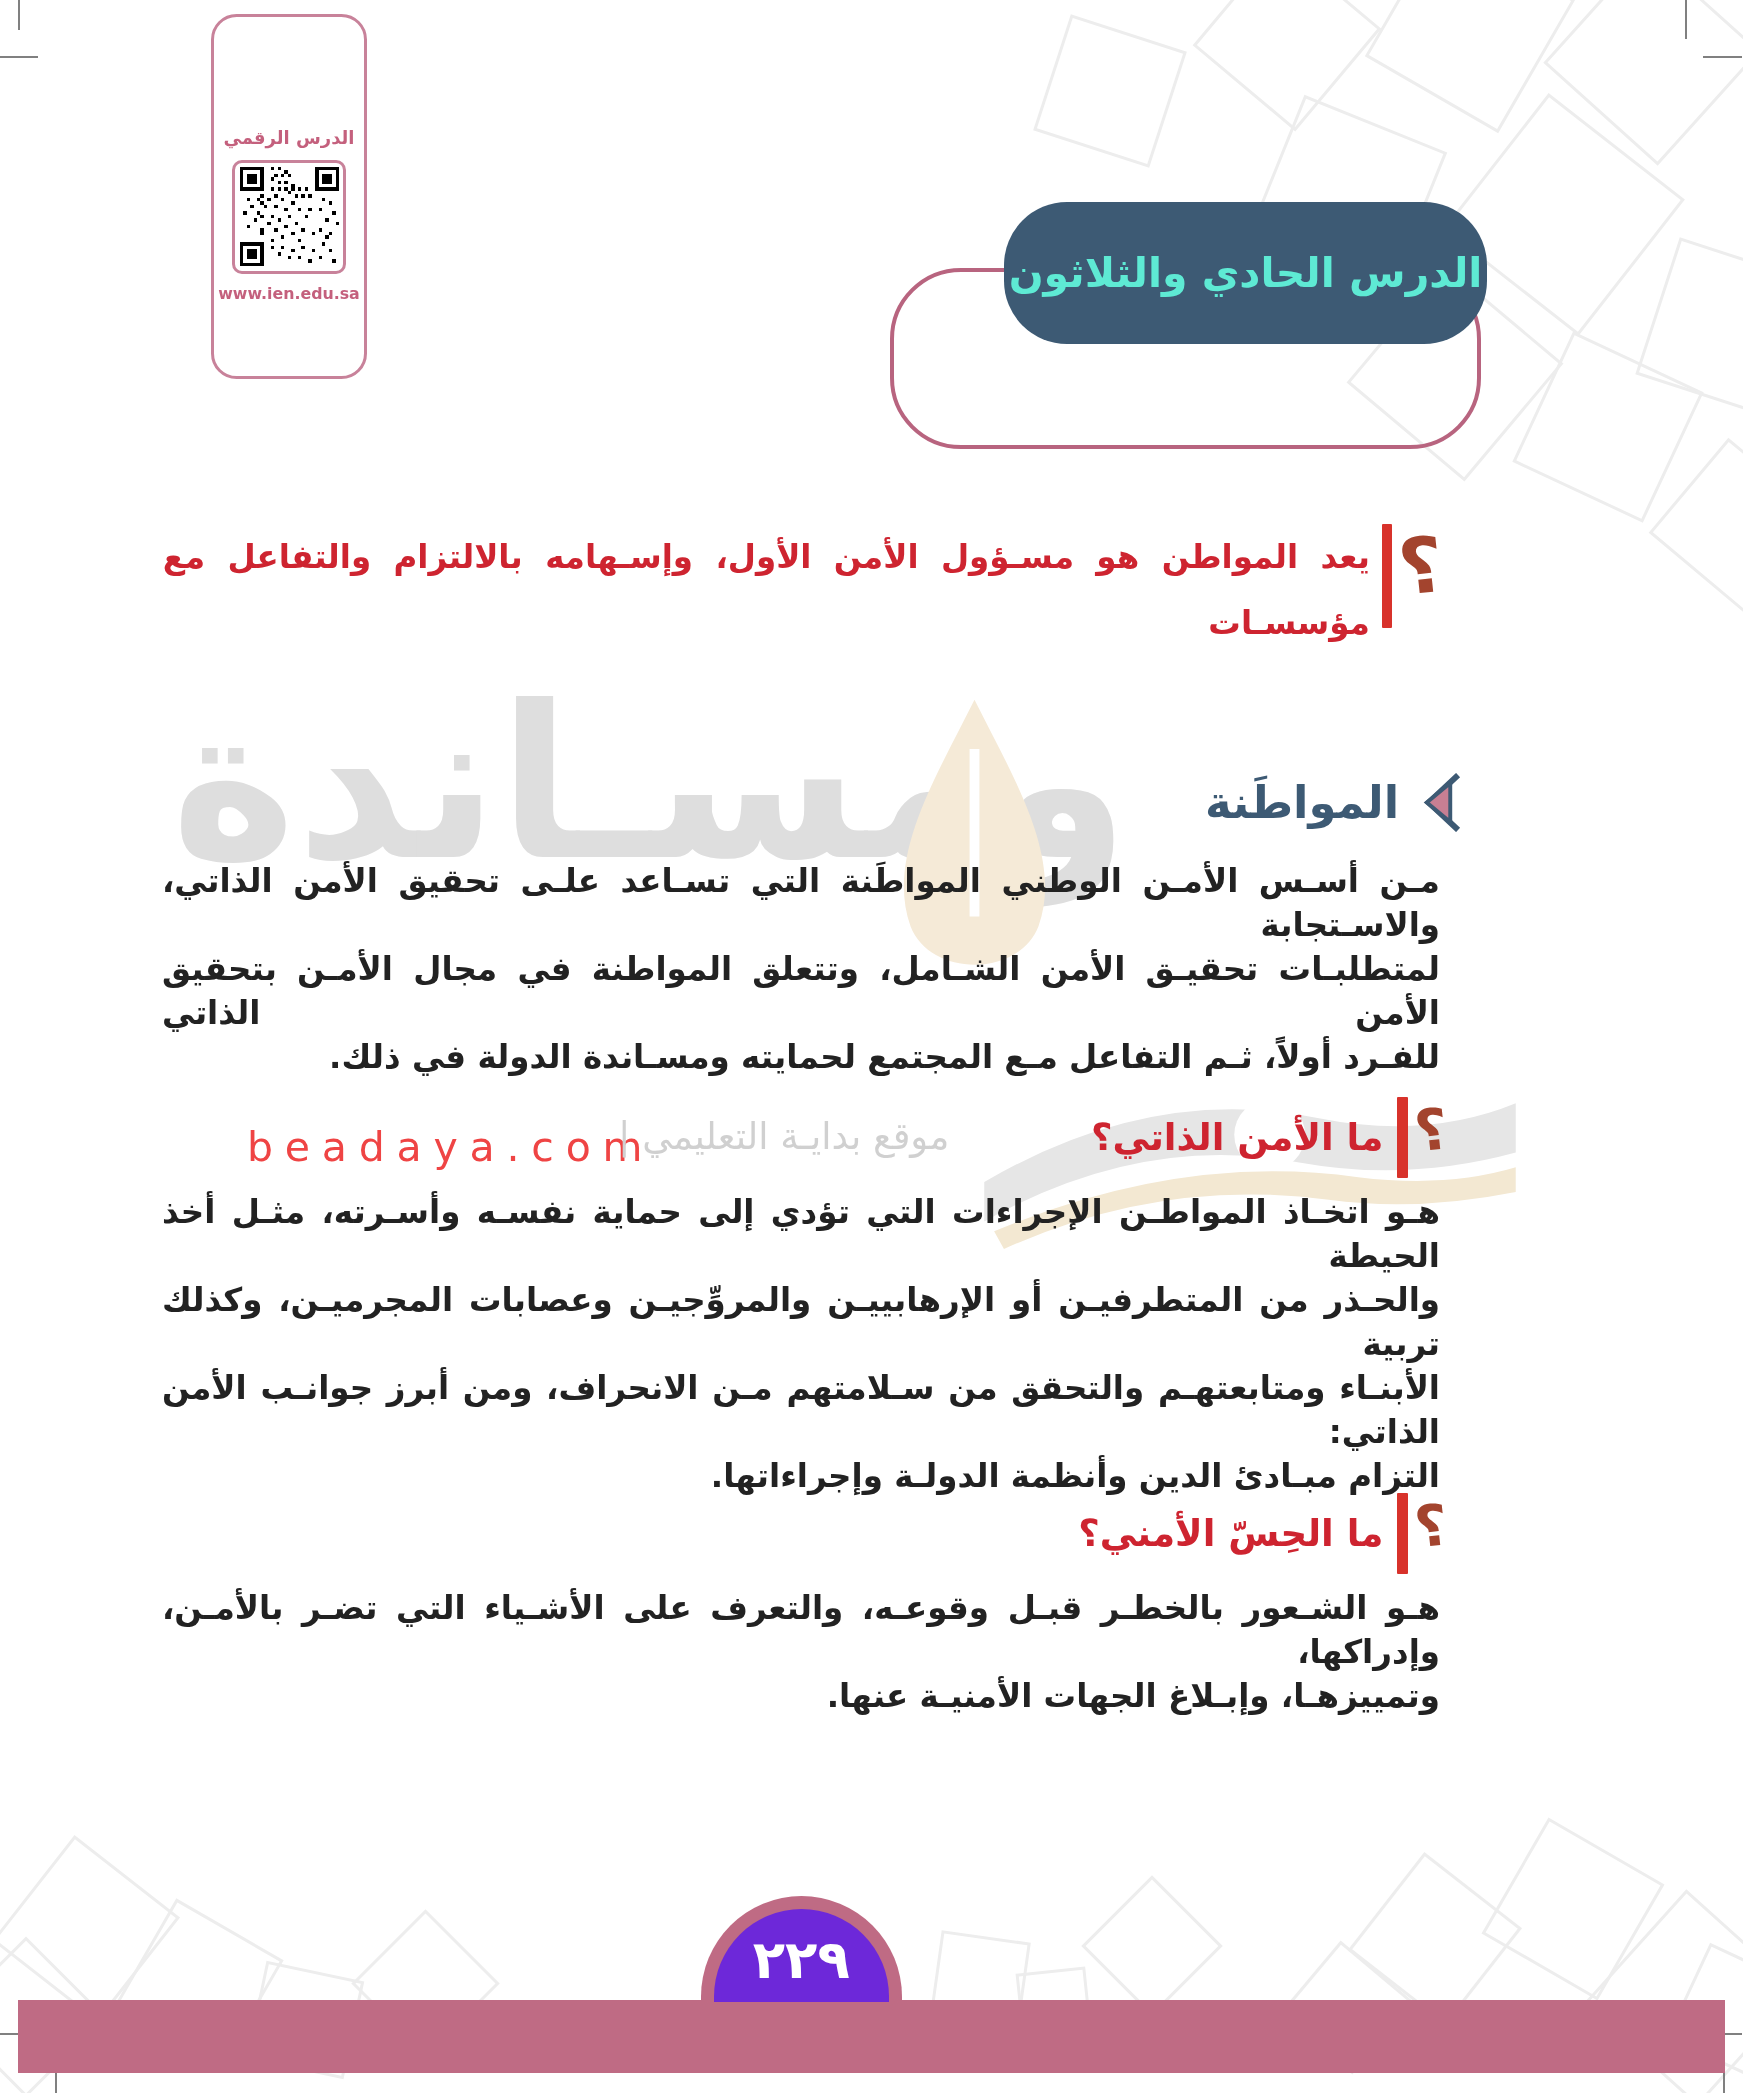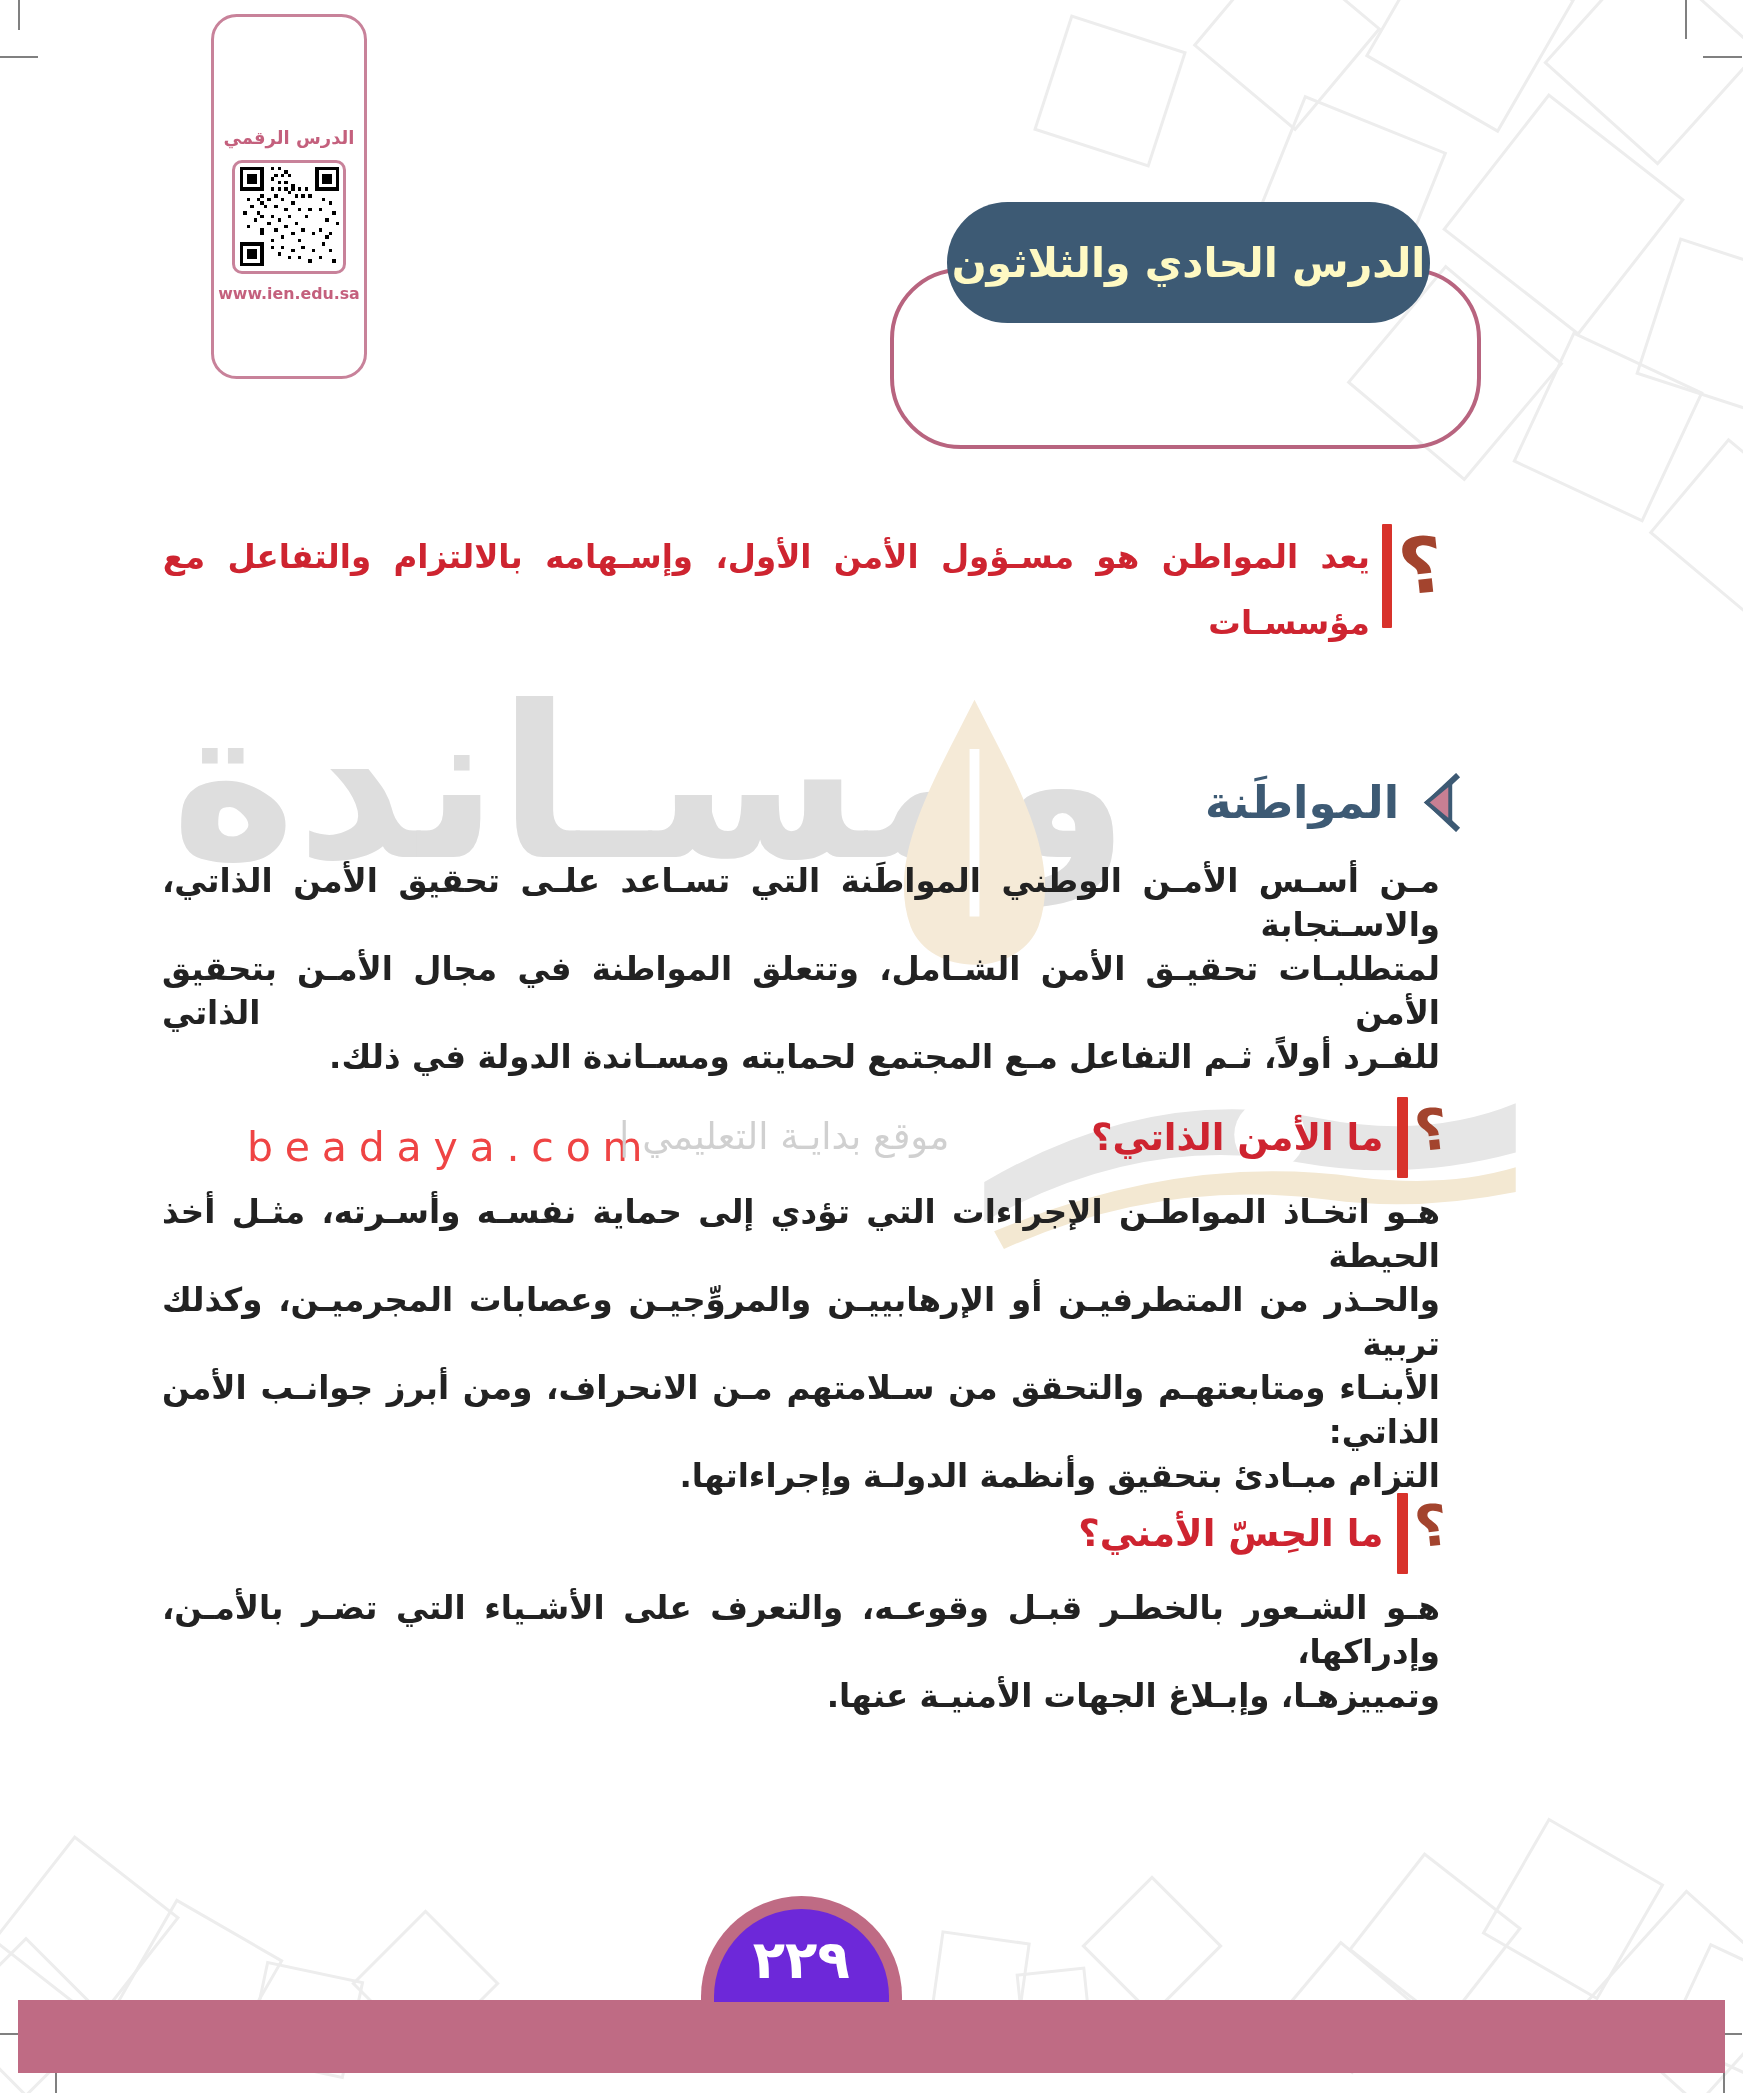--- a/index.html
+++ b/index.html
@@ -17,22 +17,22 @@
   .wm-domain{left:248px;top:1123px;font-size:41px;color:#ef4444;letter-spacing:11.8px;direction:ltr;}
   .wm-tagline{left:619px;top:1115px;font-size:37px;color:#d0d0d0;letter-spacing:3.9px;}
   
   .qr-box{position:absolute;left:212px;top:13.8px;width:150px;height:359px;border:3.9px solid #c8829a;
     border-radius:25.6px;background:#fff;display:flex;flex-direction:column;align-items:center;z-index:5;}
   .qr-label{margin-top:110px;color:#c4607d;font-weight:bold;font-size:18px;white-space:nowrap;}
   .qr-frame{margin-top:11.8px;border:3px solid #c8829a;border-radius:9.9px;padding:4.9px;background:#fff;line-height:0;}
   .qr-url{margin-top:9.9px;color:#c4607d;font-size:15.8px;font-weight:bold;direction:ltr;}
   
   .header-frame{position:absolute;left:891px;top:268px;width:583px;height:173px;border:4.9px solid #b8647f;border-radius:71px;background:transparent;z-index:4;}
-  .header-pill{position:absolute;left:948px;top:202px;width:483px;height:121px;background:#3d5a74;border-radius:63px;
-    color:#fef9c3;display:flex;align-items:center;justify-content:center;font-size:41px;font-weight:bold;white-space:nowrap;z-index:5;}
+  .header-pill{position:absolute;left:1005px;top:202px;width:483px;height:142px;background:#3d5a74;border-radius:63px;
+    color:#5eead4;display:flex;align-items:center;justify-content:center;font-size:41px;font-weight:bold;white-space:nowrap;z-index:5;}
   .header-title{position:absolute;left:891px;top:355px;width:583px;text-align:center;font-size:41px;font-weight:bold;color:#3d5a74;white-space:nowrap;z-index:5;}
   
   .q-icon{display:flex;align-items:flex-start;gap:5.9px;flex:0 0 auto;}
   .q-bar{width:10.8px;background:#d8322b;border-radius:1px;}
   .q-glyph{font-weight:bold;color:#a3442e;line-height:.95;transform:rotate(-6deg) translateY(5.9px);}
   .q-icon.big .q-bar{height:104px;}
   .q-icon.big .q-glyph{font-size:77px;}
   .q-icon.small .q-bar{height:81px;}
   .q-icon.small .q-glyph{font-size:57px;}
   
@@ -165,21 +165,21 @@
       <span class="q-glyph">؟</span>
       <span class="q-bar"></span>
     </span>
     <span>ما الأمن الذاتي؟</span>
   </div>
 
   <div class="para p2">
     <div class="jl">هـو اتخـاذ المواطـن الإجراءات التي تؤدي إلى حماية نفسـه وأسـرته، مثـل أخذ الحيطة</div>
     <div class="jl">والحـذر من المتطرفيـن أو الإرهابييـن والمروِّجيـن وعصابات المجرميـن، وكذلك تربية</div>
     <div class="jl">الأبنـاء ومتابعتهـم والتحقق من سـلامتهم مـن الانحراف، ومن أبرز جوانـب الأمن الذاتي:</div>
-    <div class="last">التزام مبـادئ بتحقيق وأنظمة الدولـة وإجراءاتها.</div>
+    <div class="last">التزام مبـادئ الدين وأنظمة الدولـة وإجراءاتها.</div>
   </div>
 
   <div class="q-head pos3">
     <span class="q-icon small">
       <span class="q-glyph">؟</span>
       <span class="q-bar"></span>
     </span>
     <span>ما الحِسّ الأمني؟</span>
   </div>
 

